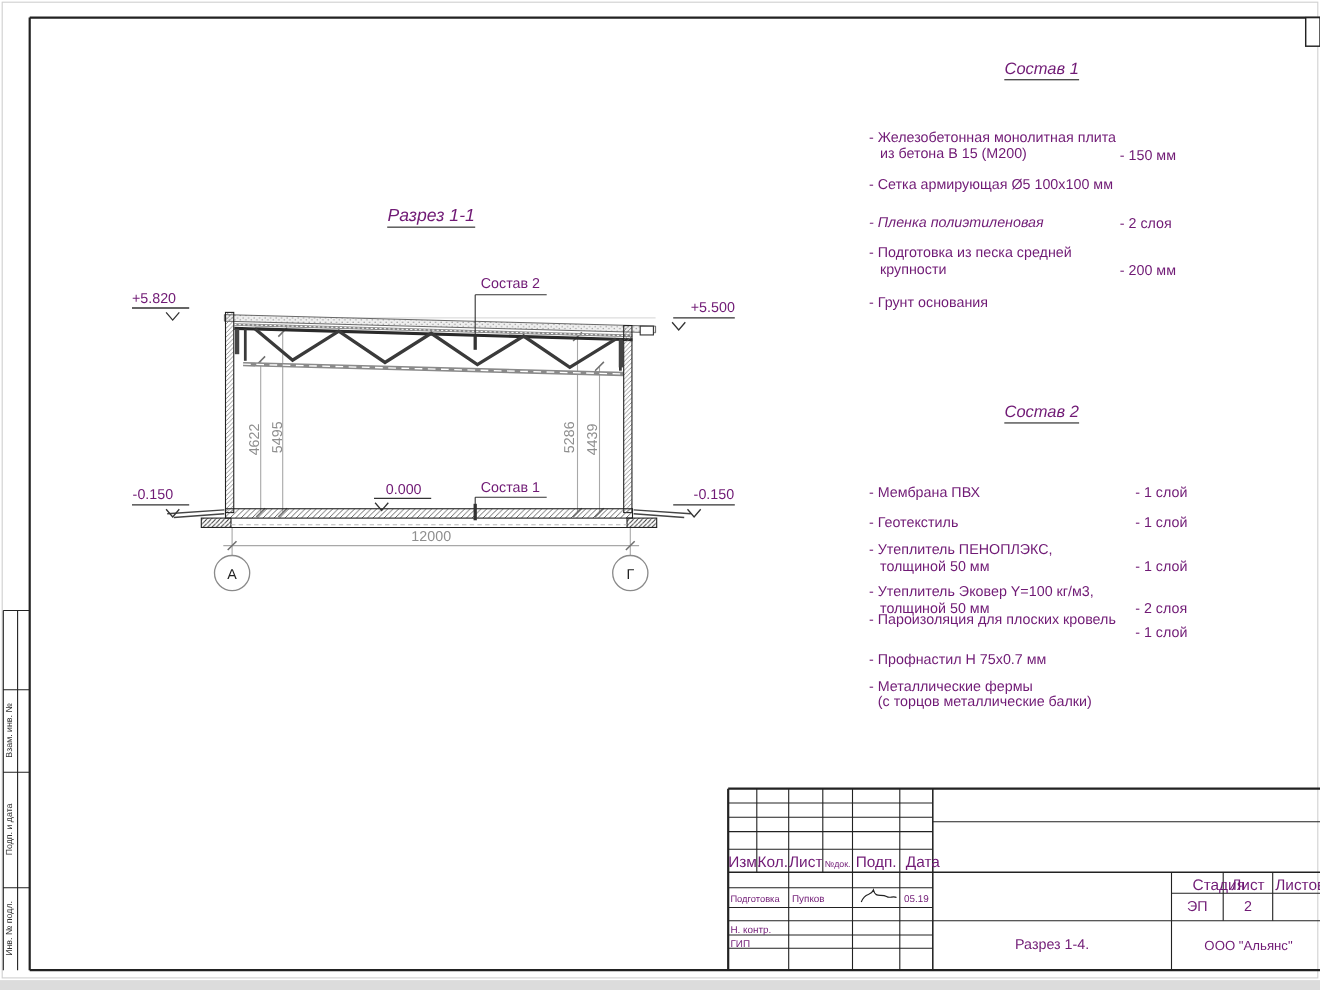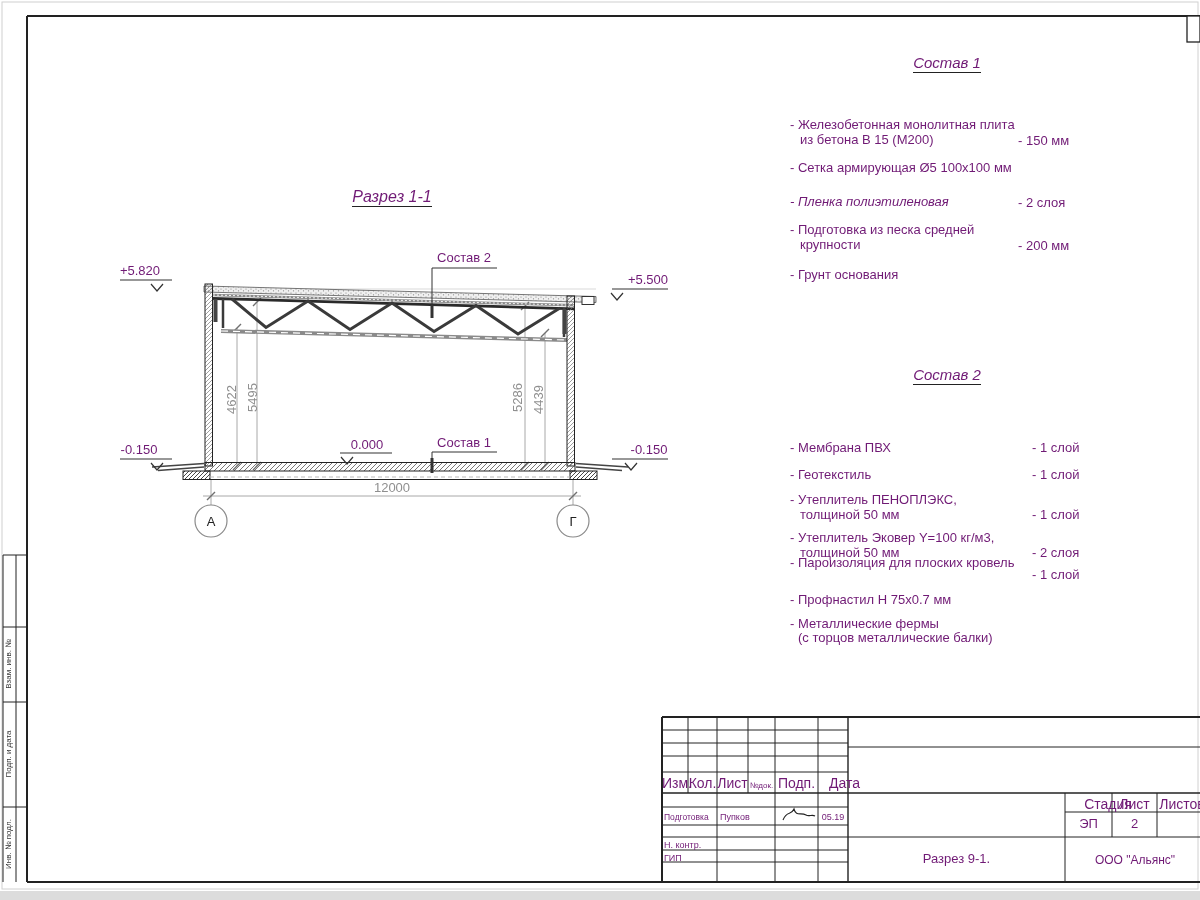--- a/index.html
+++ b/index.html
@@ -188,30 +188,30 @@
 
   <div class="marg" style="left:-26px;top:659px;">Взам. инв. №</div>
   <div class="marg" style="left:-26px;top:749px;">Подп. и дата</div>
   <div class="marg" style="left:-26px;top:839px;">Инв. № подл.</div>
 
   <div class="t tb" style="left:662px;top:776px;width:26px;">Изм.</div>
   <div class="t tb" style="left:688px;top:776px;width:29px;">Кол.</div>
   <div class="t tb" style="left:717px;top:776px;width:31px;">Лист</div>
   <div class="t tb" style="left:748px;top:779px;width:27px;font-size:8px;">№док.</div>
   <div class="t tb" style="left:775px;top:776px;width:43px;">Подп.</div>
-  <div class="t tb" style="left:818px;top:776px;width:42px;text-align:right;">Дата</div>
+  <div class="t tb" style="left:818px;top:776px;width:42px;">Дата</div>
 
   <div class="t tbs" style="left:664px;top:810px;font-size:8.5px;">Подготовка</div>
   <div class="t tbs" style="left:720px;top:810px;">Пупков</div>
   <div class="t tbs ctr" style="left:818px;top:810px;width:30px;">05.19</div>
   <div class="t tbs" style="left:664px;top:838px;">Н. контр.</div>
   <div class="t tbs" style="left:664px;top:851px;">ГИП</div>
 
   <div class="t tb" style="left:1065px;top:797px;width:62px;padding-left:12px;">Стадия</div>
   <div class="t tb" style="left:1112px;top:797px;width:45px;">Лист</div>
   <div class="t tb" style="left:1157px;top:797px;width:50px;">Листов</div>
   <div class="t ctr" style="left:1065px;top:817px;width:47px;">ЭП</div>
   <div class="t ctr" style="left:1112px;top:817px;width:45px;">2</div>
 
-  <div class="t ctr" style="left:848px;top:852px;width:217px;">Разрез 9-1.</div>
+  <div class="t ctr" style="left:848px;top:852px;width:217px;">Разрез 1-4.</div>
   <div class="t ctr" style="left:1065px;top:853px;width:140px;font-size:12px;">ООО "Альянс"</div>
 
 </div>
 
 </body></html>

